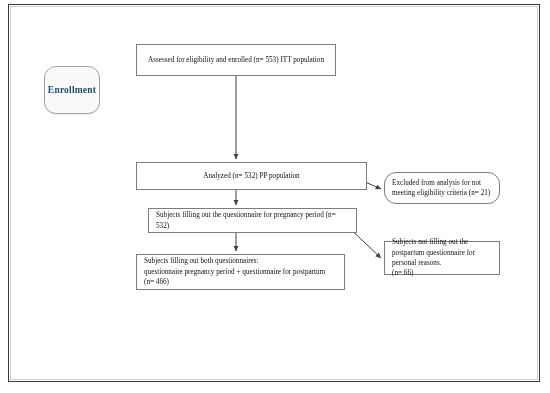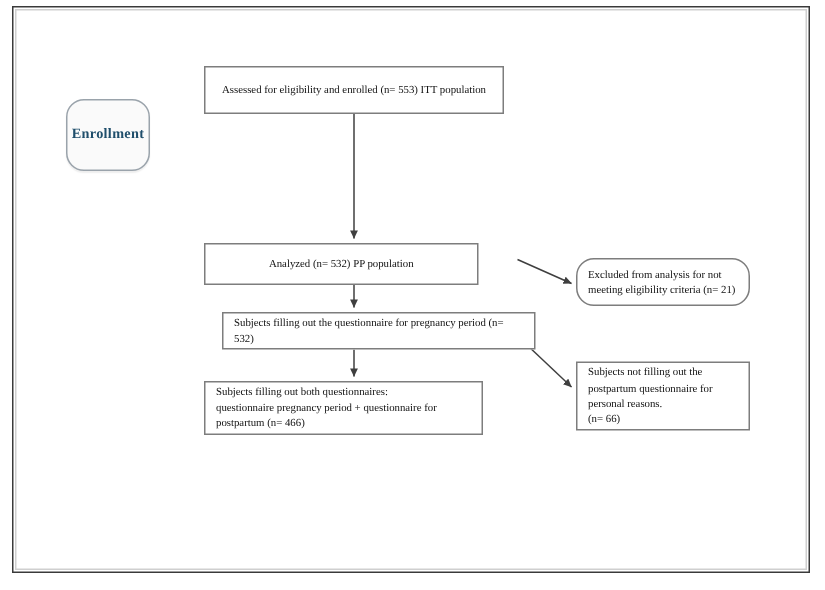--- a/index.html
+++ b/index.html
@@ -98,47 +98,47 @@
   }
   #box-enrolled {
     left: 136px;
     top: 44px;
     width: 200px;
     height: 32px;
   }
   #box-analyzed {
     left: 136px;
     top: 162px;
-    width: 183px;
+    width: 231px;
     height: 28px;
   }
   #box-pregnancy {
     left: 148px;
     top: 208px;
     width: 209px;
     height: 25px;
   }
   #box-both {
     left: 136px;
     top: 254px;
-    width: 186px;
+    width: 209px;
     height: 36px;
   }
   #box-excluded {
     left: 384px;
     top: 172px;
     width: 116px;
     height: 32px;
     border-radius: 12px;
   }
   #box-notfilling {
     left: 384px;
     top: 241px;
     width: 116px;
-    height: 46px;
+    height: 34px;
   }
   
   #connectors {
     position: absolute;
     left: 0;
     top: 0;
     width: 550px;
     height: 393px;
     pointer-events: none;
   }

